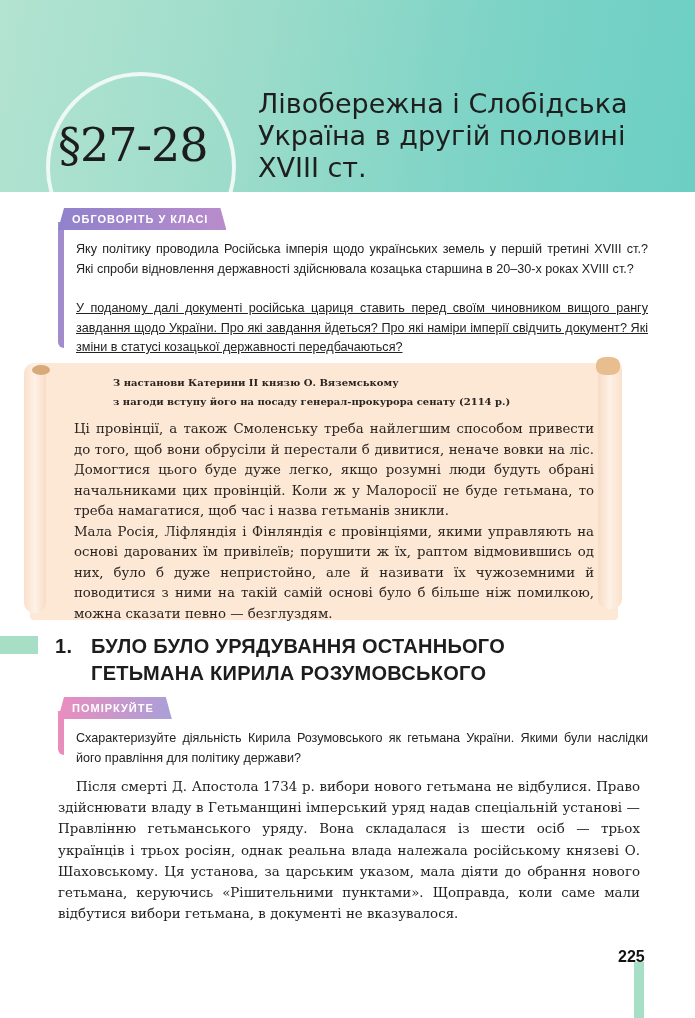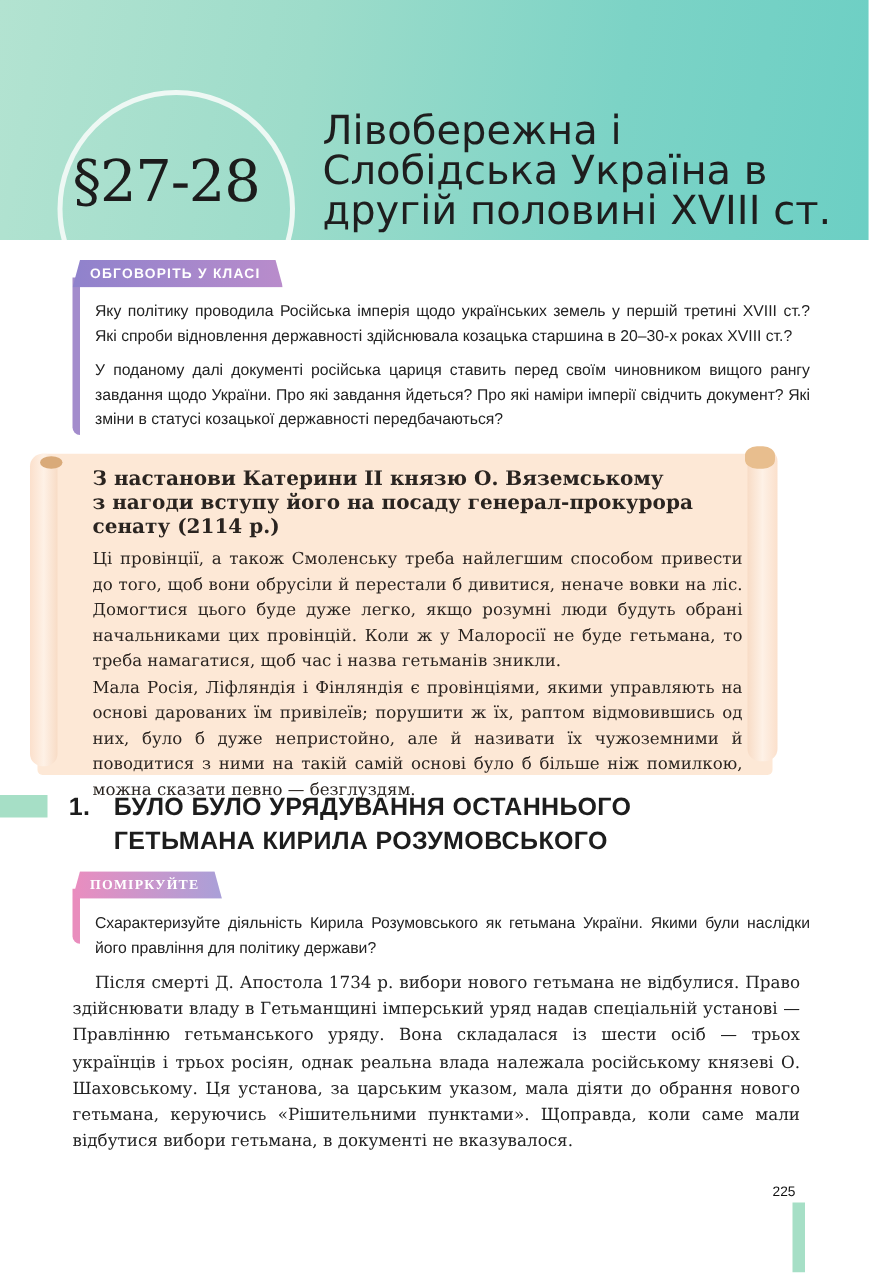--- a/index.html
+++ b/index.html
@@ -14,38 +14,38 @@
   .header-circle {
     position: absolute; left: 46px; top: 72px; width: 190px; height: 190px;
     border: 4px solid #eef8f4; border-radius: 50%;
   }
   .section-number {
     position: absolute; left: 58px; top: 118px; font-family: "DejaVu Serif", serif;
     font-size: 46px; font-weight: normal; color: #1c1c1c; letter-spacing: -1px;
   }
   .chapter-title {
     position: absolute; left: 258px; top: 88px; width: 420px;
-    font-family: "DejaVu Sans", sans-serif; font-size: 32px; line-height: 32px; color: #1e1e1e;
+    font-family: "DejaVu Sans", sans-serif; font-size: 27px; line-height: 32px; color: #1e1e1e;
   }
 
   .discuss-box {
     position: absolute; left: 58px; top: 208px; width: 590px; height: 140px;
   }
   .tag {
     position: absolute; left: 0; top: 0; height: 22px; padding: 0 18px 0 14px;
     font-size: 11px; font-weight: bold; letter-spacing: 1px; color: #fff; line-height: 22px;
     clip-path: polygon(6px 0, calc(100% - 6px) 0, 100% 100%, 0 100%);
   }
   .tag-discuss { background: linear-gradient(90deg, #8f82cc, #b98ccb); }
-  .tag-think { background: linear-gradient(90deg, #ea8dbf, #a9a0d8); font-family: Liberation Serif, serif; }
+  .tag-think { background: linear-gradient(90deg, #ea8dbf, #a9a0d8); }
   .box-left-bar { position: absolute; left: 0; top: 14px; width: 6px; bottom: 0; border-radius: 0 0 0 6px; }
   .discuss-box .box-left-bar { background: #a38ccc; }
   .think-box .box-left-bar { background: #e98dbd; }
   .box-text { position: absolute; left: 18px; top: 32px; right: 0; font-size: 12.6px; line-height: 19.5px; color: #222; text-align: justify; }
-  .box-text p + p { margin-top: 8px; }
+  .box-text p + p { margin-top: 20px; text-decoration: underline; }
 
   .scroll {
     position: absolute; left: 20px; top: 355px; width: 608px; height: 265px;
   }
   .scroll-body {
     position: absolute; left: 10px; top: 8px; right: 10px; bottom: 0;
     background: #fde8d6; border-radius: 4px;
   }
   .scroll-roll-left {
     position: absolute; left: 4px; top: 8px; width: 22px; height: 250px;
@@ -54,41 +54,41 @@
   .scroll-roll-right {
     position: absolute; right: 6px; top: 4px; width: 24px; height: 250px;
     background: linear-gradient(90deg, #f8dcc6, #fef1e6, #fbe0cc); border-radius: 10px;
   }
   .roll-cap-l { position: absolute; left: 12px; top: 10px; width: 18px; height: 10px; background: #d9aa79; border-radius: 50%; }
   .roll-cap-r { position: absolute; right: 8px; top: 2px; width: 24px; height: 18px; background: #e8be8e; border-radius: 40%; }
   .scroll-content {
     position: absolute; left: 54px; top: 18px; width: 520px;
     font-family: "DejaVu Serif", serif; color: #2a2420;
   }
-  .doc-title { font-size: 16px; font-weight: bold; line-height: 19px; }
+  .doc-title { font-size: 10px; font-weight: bold; line-height: 19px; margin-left: 39px; }
   .doc-text { margin-top: 8px; font-size: 13.3px; line-height: 20.5px; text-align: justify; }
 
   .teal-marker { position: absolute; left: 0; top: 636px; width: 38px; height: 18px; background: #a6dfc6; }
   .section-heading {
     position: absolute; left: 55px; top: 633px; width: 560px;
     font-size: 20px; font-weight: bold; line-height: 27px; color: #1d1d1d; letter-spacing: 0.3px;
   }
   .section-heading .num { position: absolute; left: 0; top: 0; }
   .section-heading .txt { position: absolute; left: 36px; top: 0; width: 520px; }
 
   .think-box { position: absolute; left: 58px; top: 697px; width: 590px; height: 58px; }
   .think-box .box-text { top: 32px; }
 
   .body-text {
     position: absolute; left: 58px; top: 776px; width: 582px;
     font-family: "DejaVu Serif", serif; font-size: 13.4px; line-height: 21.2px; color: #222; text-align: justify;
     text-indent: 18px;
   }
 
-  .page-number { position: absolute; left: 618px; top: 948px; font-size: 11px; font-weight: normal; color: #111; }
+  .page-number { position: absolute; left: 618px; top: 948px; font-size: 16px; font-weight: bold; color: #111; }
   .page-bar { position: absolute; left: 634px; top: 962px; width: 10px; height: 56px; background: #a6dfc6; }
 </style>
 </head>
 <body>
 
 <div class="header">
   <div class="header-circle"></div>
   <div class="section-number">§27-28</div>
   <div class="chapter-title">Лівобережна і Слобідська Україна в другій половині XVIII ст.</div>
 </div>

